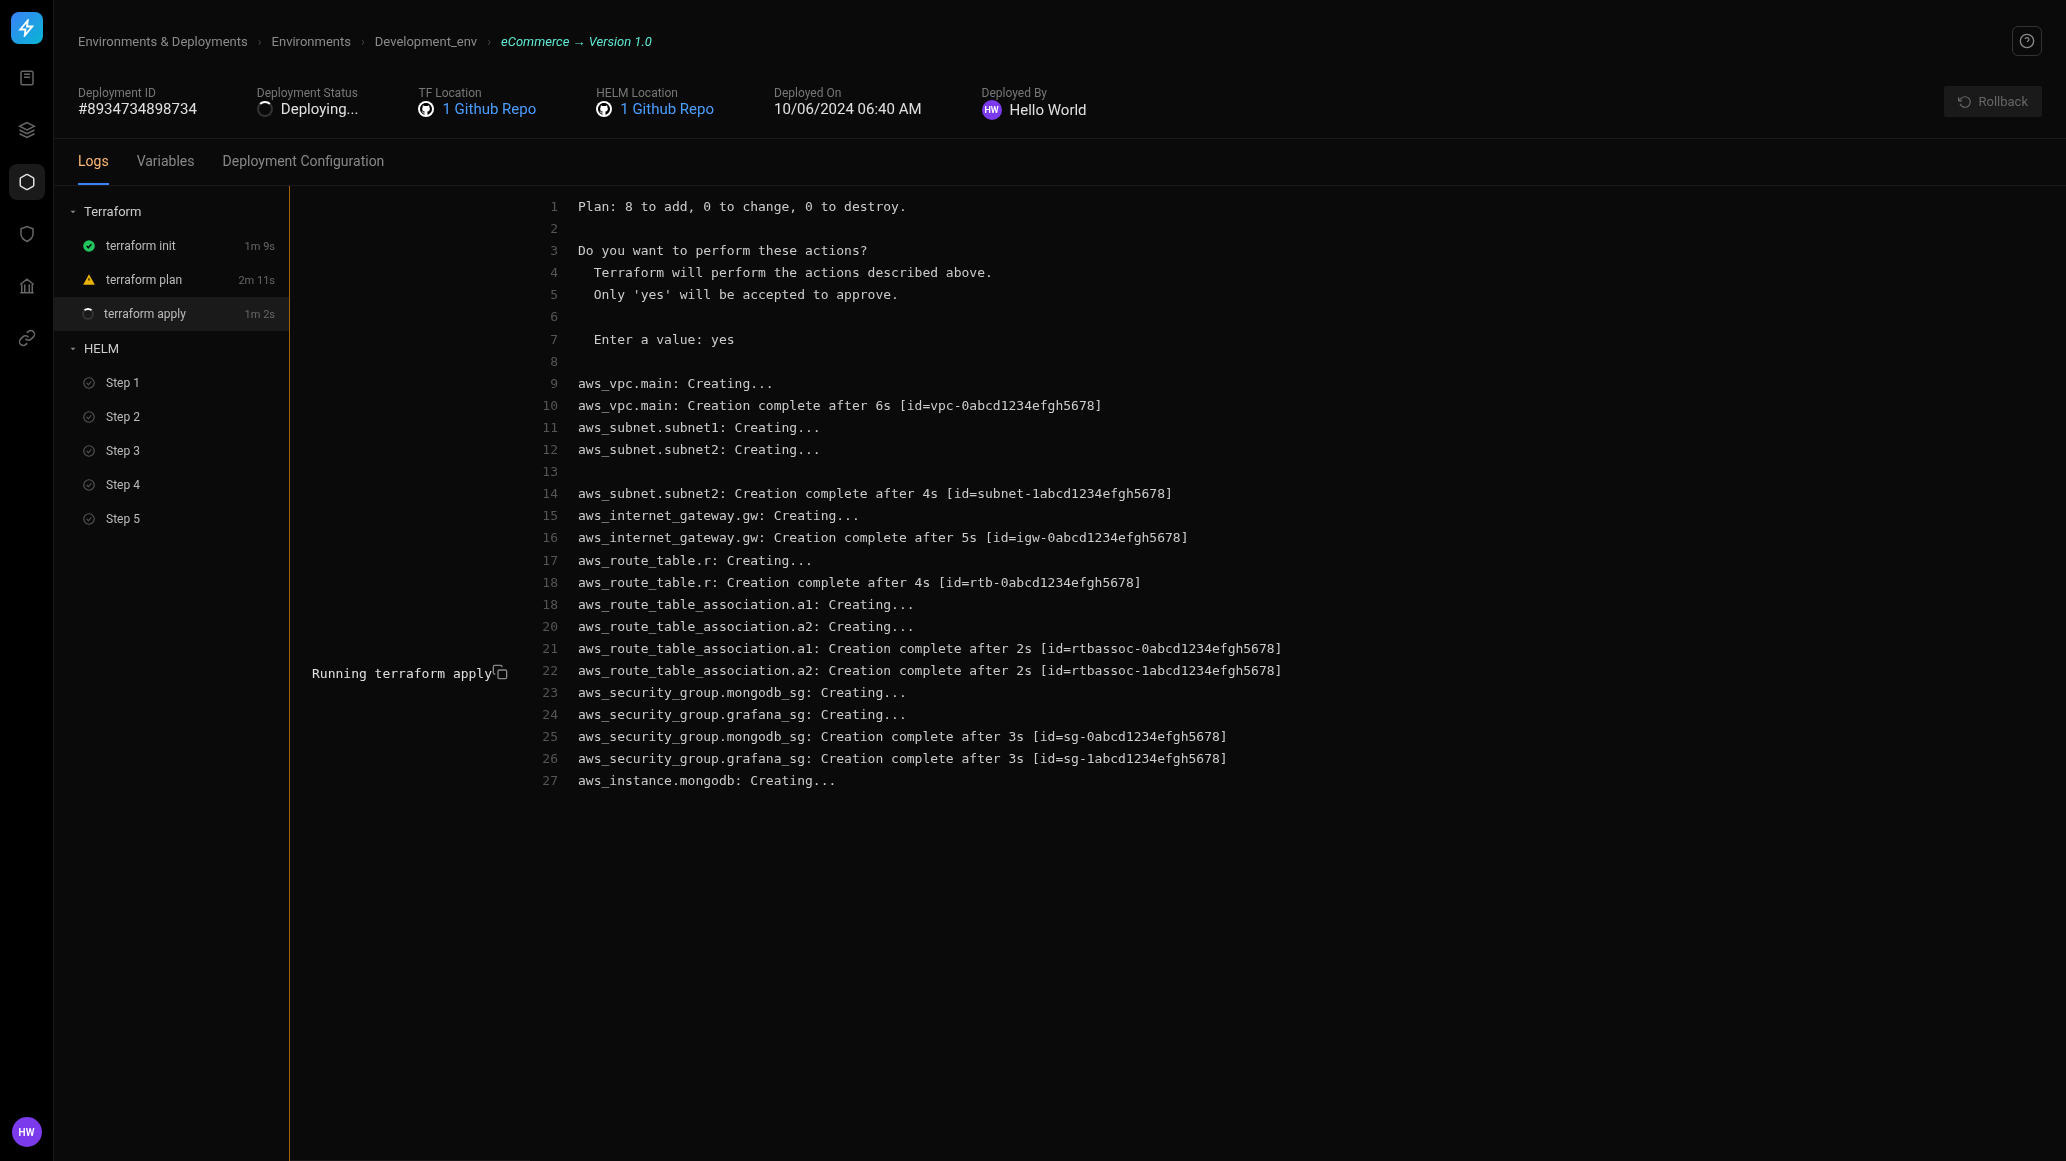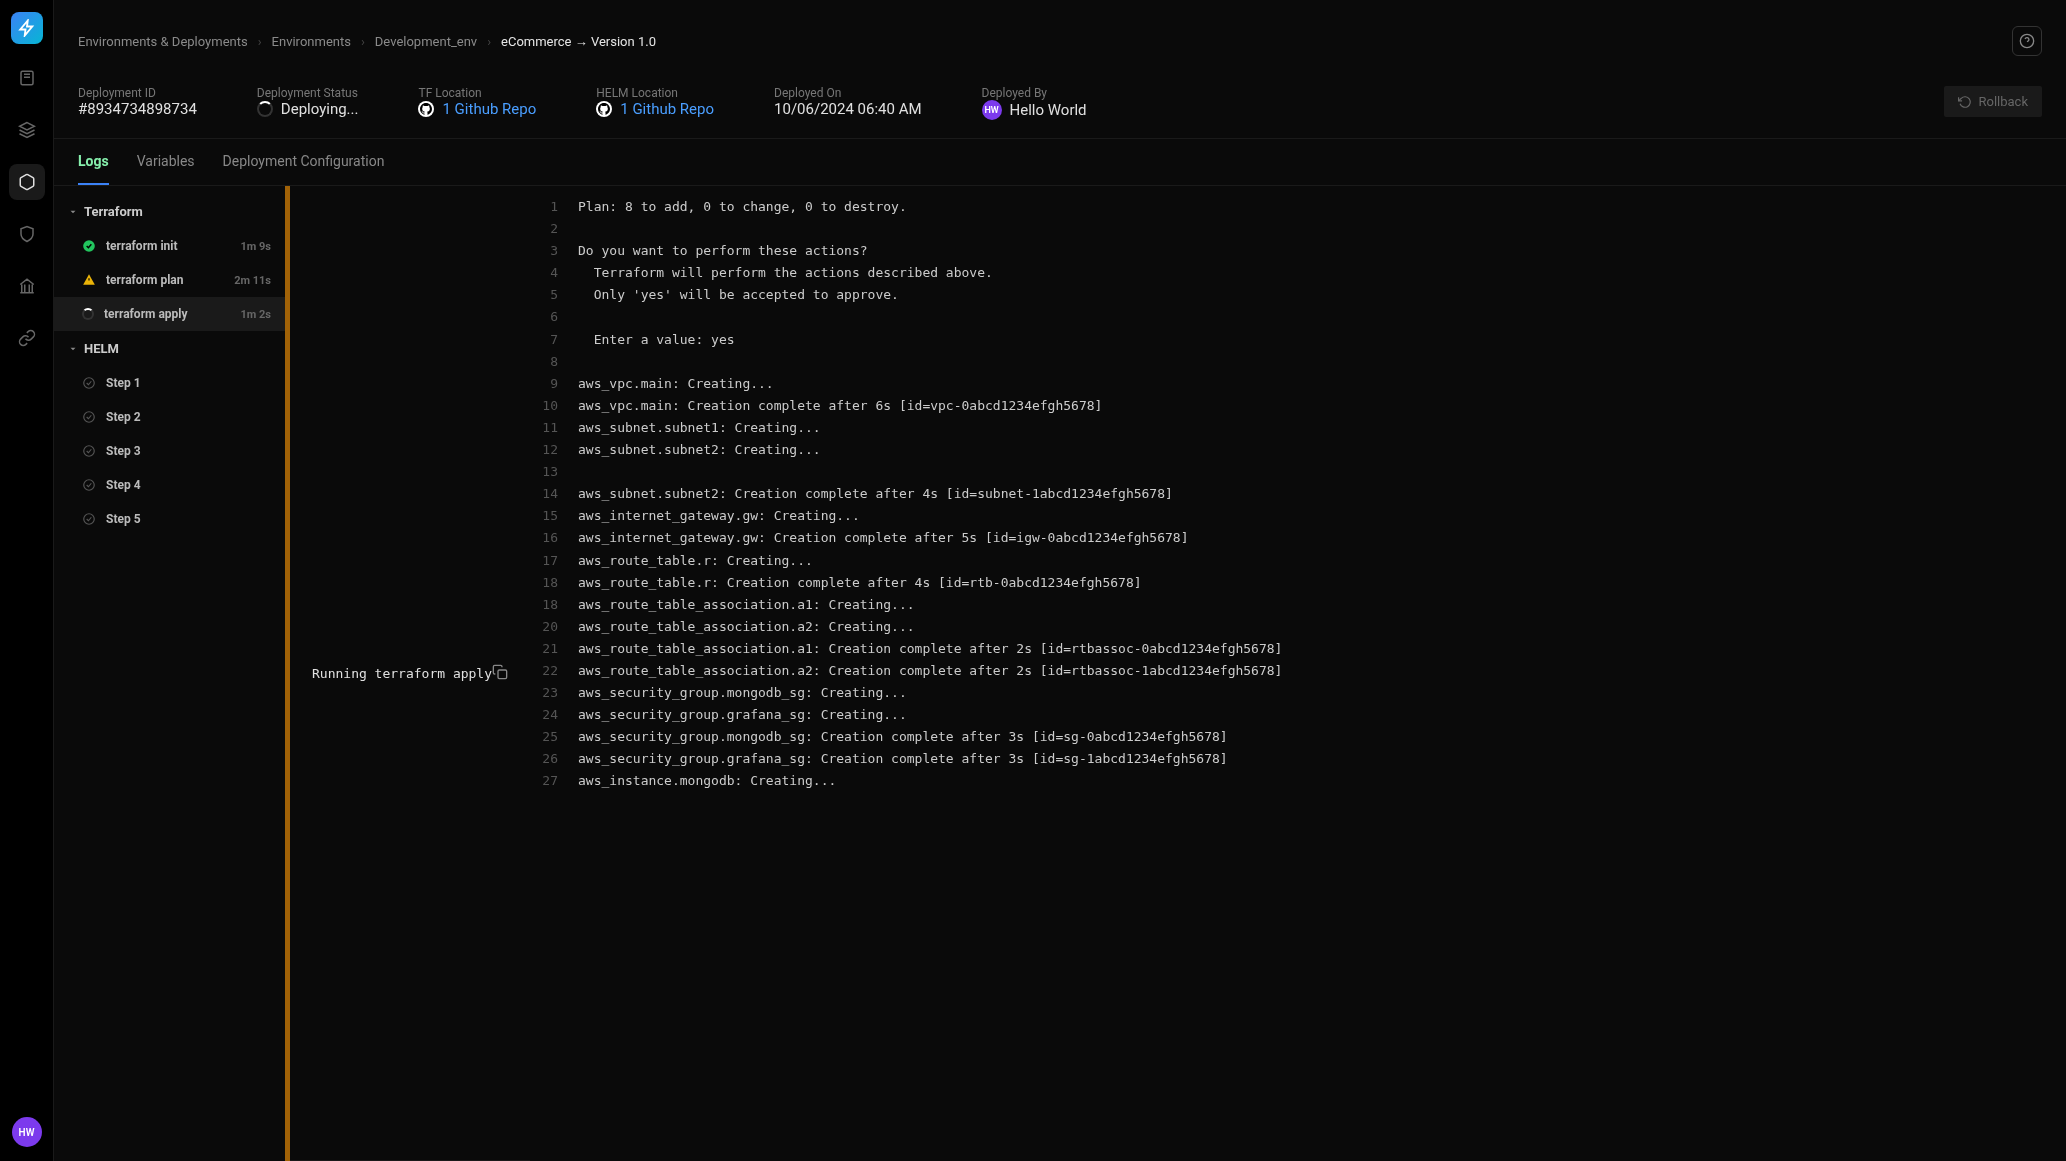--- a/index.html
+++ b/index.html
@@ -49,21 +49,21 @@
 .main { flex: 1; display: flex; flex-direction: column; overflow: hidden; }
 .breadcrumb {
   display: flex; align-items: center;
   padding: 14px 24px;
   gap: 10px;
   font-size: 13px;
   color: #8a8a8a;
   margin-top: 12px;
 }
 .breadcrumb .sep { color: #444; }
-.breadcrumb .current { color: #e5e5e5; }
+.breadcrumb .current { color: #5eead4; font-style: italic; }
 .breadcrumb-spacer { flex: 1; }
 .help-btn {
   width: 30px; height: 30px;
   border: 1px solid #333;
   border-radius: 6px;
   display: flex; align-items: center; justify-content: center;
   cursor: pointer;
   color: #888;
 }
 .meta-row {
@@ -109,31 +109,30 @@
   border-bottom: 1px solid #1a1a1a;
 }
 .tab {
   padding: 14px 0;
   cursor: pointer;
   color: #888;
   font-size: 14px;
   border-bottom: 2px solid transparent;
 }
 .tab.active {
-  color: #86efac;
-  font-weight: 700;
+  color: #fdba74;
+  font-weight: 400;
   border-bottom-color: #3b82f6;
 }
 .content { flex: 1; display: flex; overflow: hidden; }
 .step-panel {
   width: 236px;
-  border-right: 5px solid #a16207;
+  border-right: 1px solid #a16207;
   overflow-y: auto;
   padding: 8px 0;
-  font-weight: bold;
 }
 .step-group-header {
   display: flex; align-items: center; gap: 6px;
   padding: 10px 14px;
   font-size: 13px;
   color: #ccc;
   cursor: pointer;
 }
 .step-row {
   display: flex; align-items: center;

